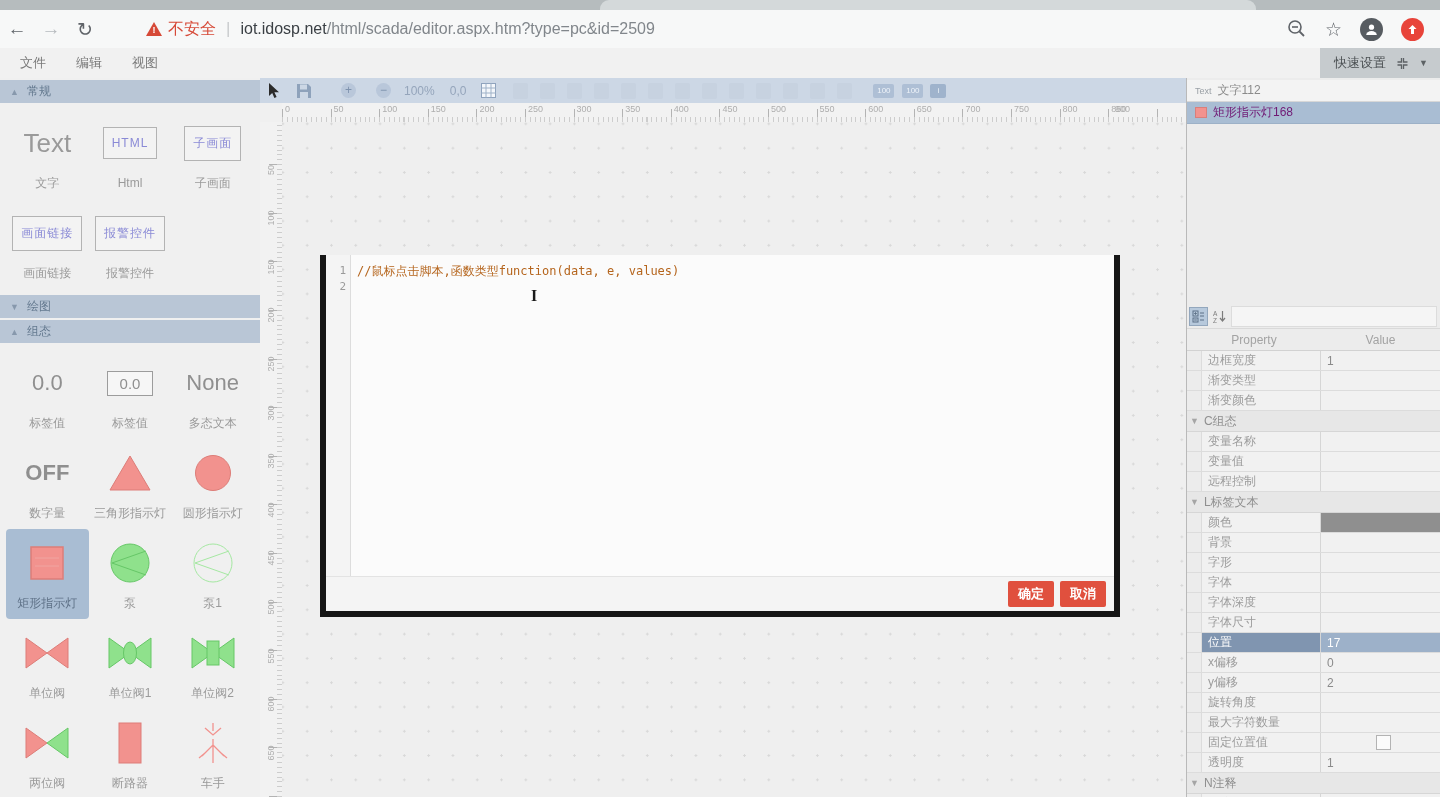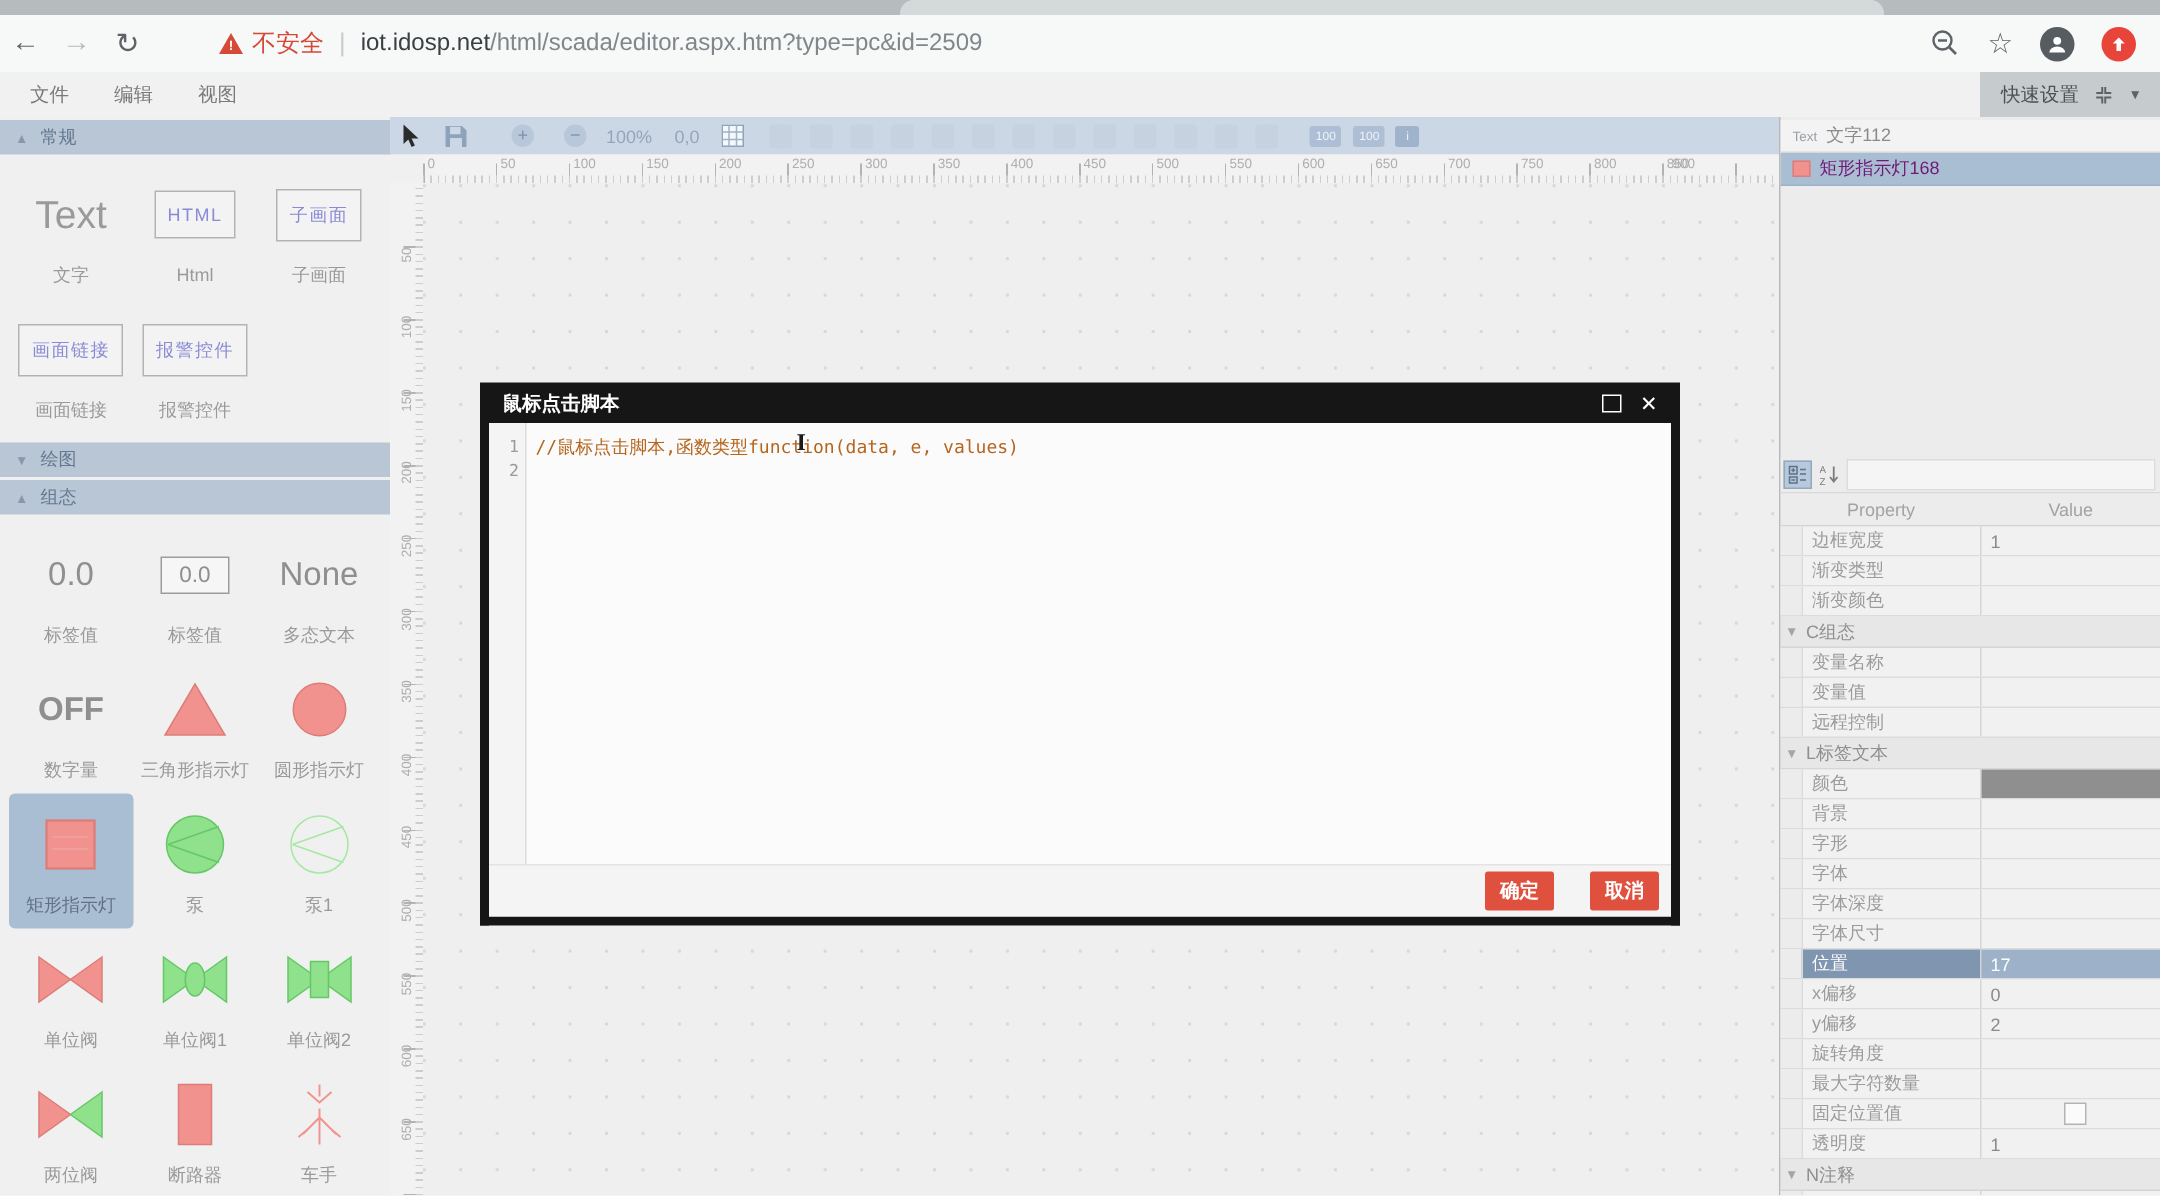--- a/index.html
+++ b/index.html
@@ -83,21 +83,21 @@
   #m-max{width:11px;height:10px;border:1.5px solid #fff}
   #m-close{font-size:14px;line-height:1}
   #m-body{flex:1;display:flex;background:#fbfbfb;overflow:hidden}
   #m-gutter{width:25px;background:#f4f4f4;border-right:1px solid #ddd;padding-top:8px;box-sizing:border-box;flex:none}
   .gut-num{font-family:"DejaVu Sans Mono",monospace;font-size:11px;color:#9a9a9a;text-align:right;padding-right:4px;line-height:16px}
   #m-code{padding:8px 0 0 6px;font-family:"DejaVu Sans Mono",monospace;font-size:12px;line-height:16px;white-space:pre}
   .tok-comment{color:#b5651d}
   .tok-name{color:#a02ba0}
   .tok-number{color:#2a8a8a}
   .tok-plain{color:#333}
-  #m-footer{height:34px;background:#f4f4f4;border-top:1px solid #e3e3e3;display:flex;align-items:center;justify-content:flex-end;gap:24px;padding-right:8px;flex:none}
+  #m-footer{height:34px;background:#f4f4f4;border-top:1px solid #e3e3e3;display:flex;align-items:center;justify-content:flex-end;gap:6px;padding-right:8px;flex:none}
   .m-btn{background:#e0503e;color:#fff;font-size:13px;font-weight:bold;padding:4px 10px;border-radius:2px;border:none;font-family:inherit}
   #text-cursor{left:531px;top:209px;z-index:11;font-family:"Liberation Serif",serif;font-size:16px;font-weight:bold;color:#1a1a1a}
 
   
   #inspector{left:1186px;top:0;width:254px;height:719px;background:#ececec;border-left:1px solid #b9b9b9;box-sizing:border-box;overflow:hidden}
   .obj-row{height:21px;display:flex;align-items:center;gap:6px;padding-left:8px;border-bottom:1px solid #d7d7d7;background:#f3f3f3}
   .obj-row.selected{background:#a9bdd3;border-bottom:1px solid #9db1c7}
   .obj-type{font-size:9px;color:#9aa0a6}
   .obj-name{font-size:12px;color:#8b8b8b}
   .obj-row.selected .obj-name{color:#701a75}
@@ -425,27 +425,20 @@
         <span class="v-num" style="top: 431.4px;">450</span>
         <span class="v-num" style="top: 480px;">500</span>
         <span class="v-num" style="top: 528.6px;">550</span>
         <span class="v-num" style="top: 577.2px;">600</span>
         <span class="v-num" style="top: 625.8px;">650</span>
       </div>
     <div id="canvas" class="abs"></div>
   </div>
 
   <div id="modal" class="abs">
-    <div id="m-title">
-      <span id="m-title-text">鼠标点击脚本</span>
-      <span id="m-winbtns">
-        <span id="m-max"></span>
-        <span id="m-close">✕</span>
-      </span>
-    </div>
     <div id="m-body">
       <div id="m-gutter">
           <div class="gut-num">1</div>
           <div class="gut-num">2</div>
         </div>
       <div id="m-code"><div><span class="tok-comment">//鼠标点击脚本,函数类型function(data, e, values)</span></div></div>
     </div>
     <div id="m-footer">
       <button class="m-btn">确定</button>
       <button class="m-btn">取消</button>

